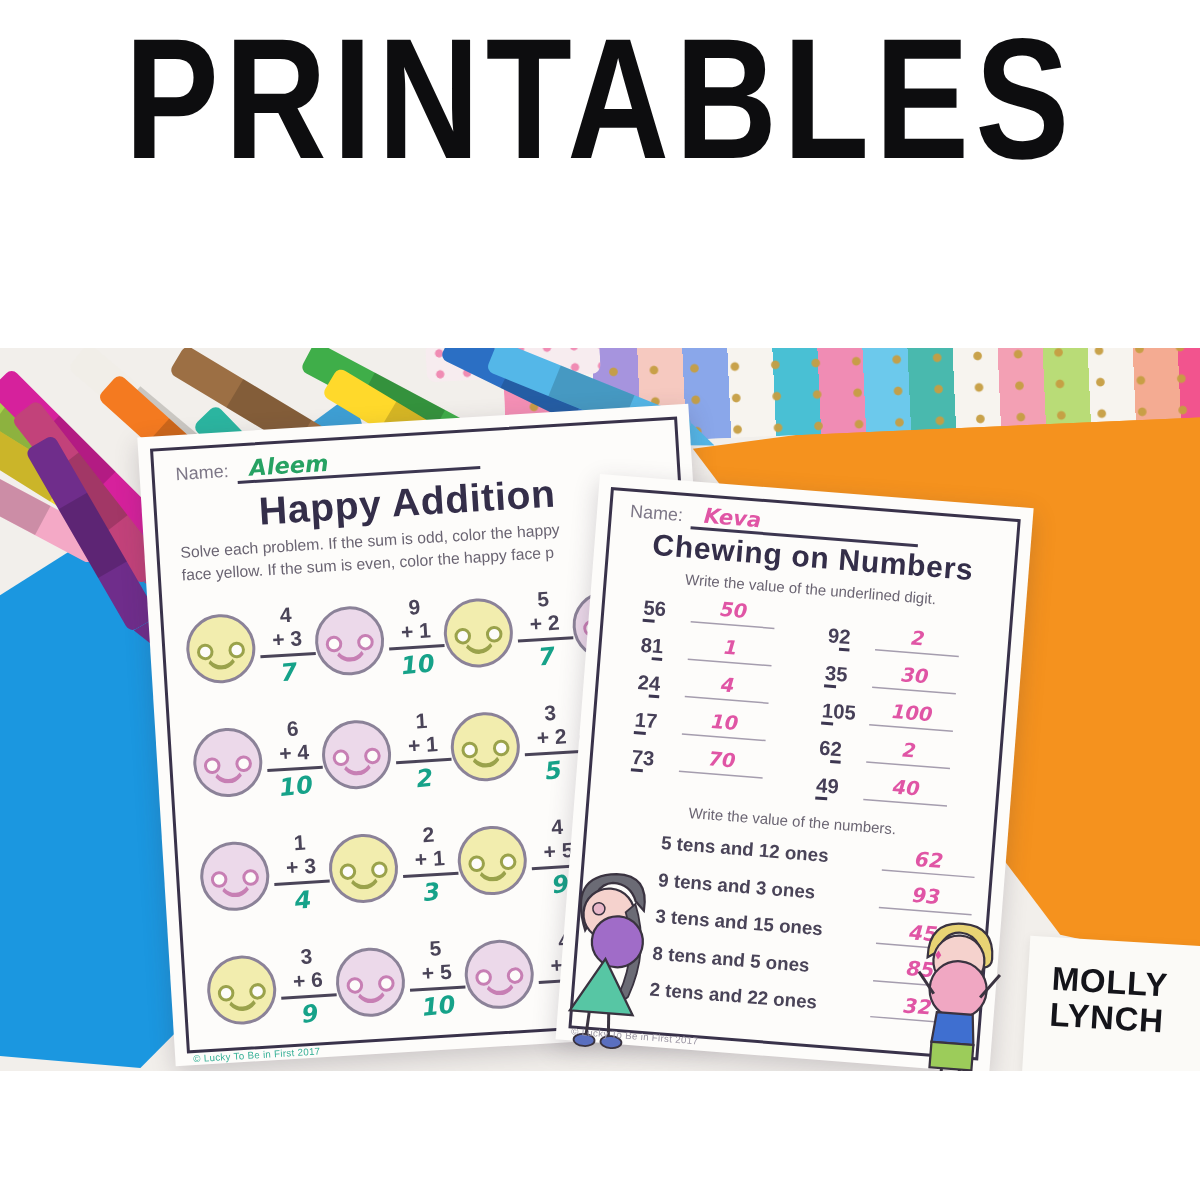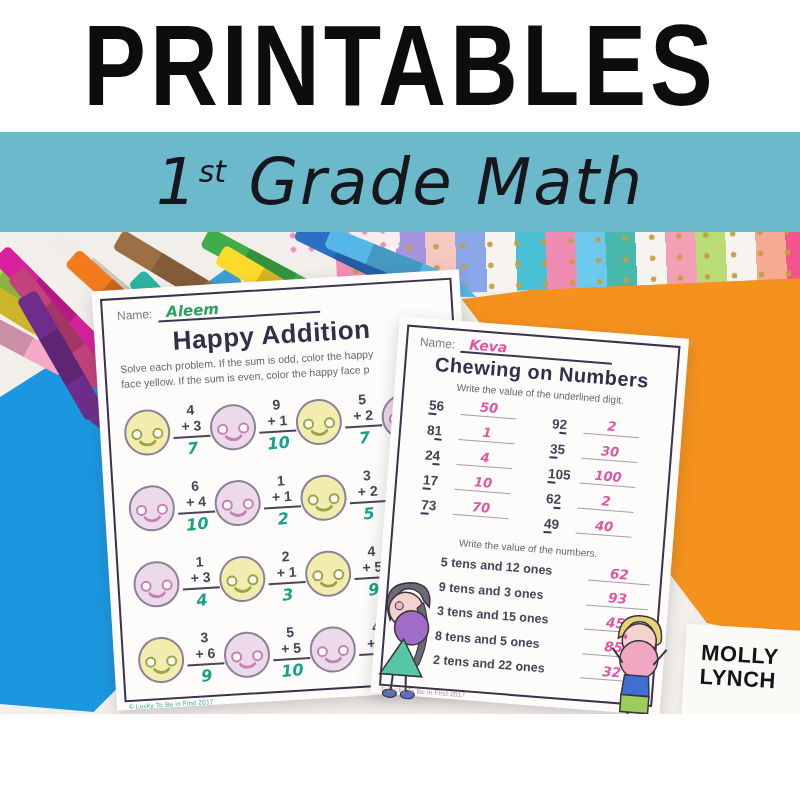--- a/index.html
+++ b/index.html
@@ -132,23 +132,20 @@
 </style>
 </head>
 <body>
 
 <div class="canvas">
 
   <div class="banner-top">
     <div class="printables">PRINTABLES</div>
   </div>
 
-  <div class="banner-sub">
-    <div class="subtitle"><span>1</span><sup>st</sup><span> Grade Math</span></div>
-  </div>
 
   <div class="photo">
 
     <div class="blue-paper"></div>
     <div class="orange-paper"></div>
     <div class="paper-scrap"></div>
     <div class="notebook"></div>
     <div class="washi"></div>
     <div class="tape-roll"></div>
 

